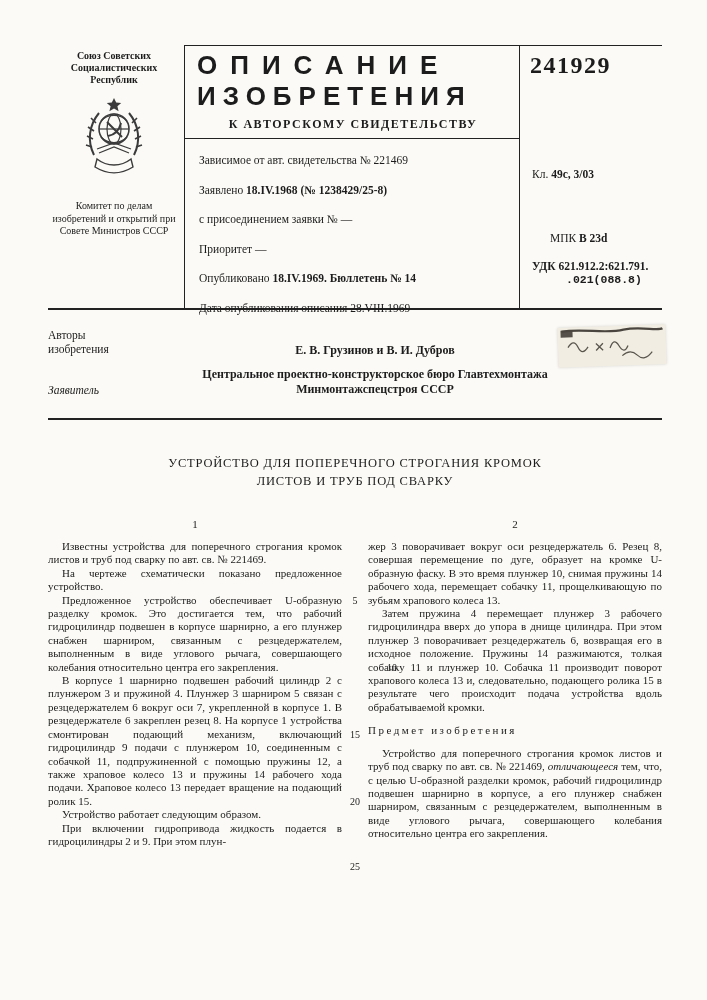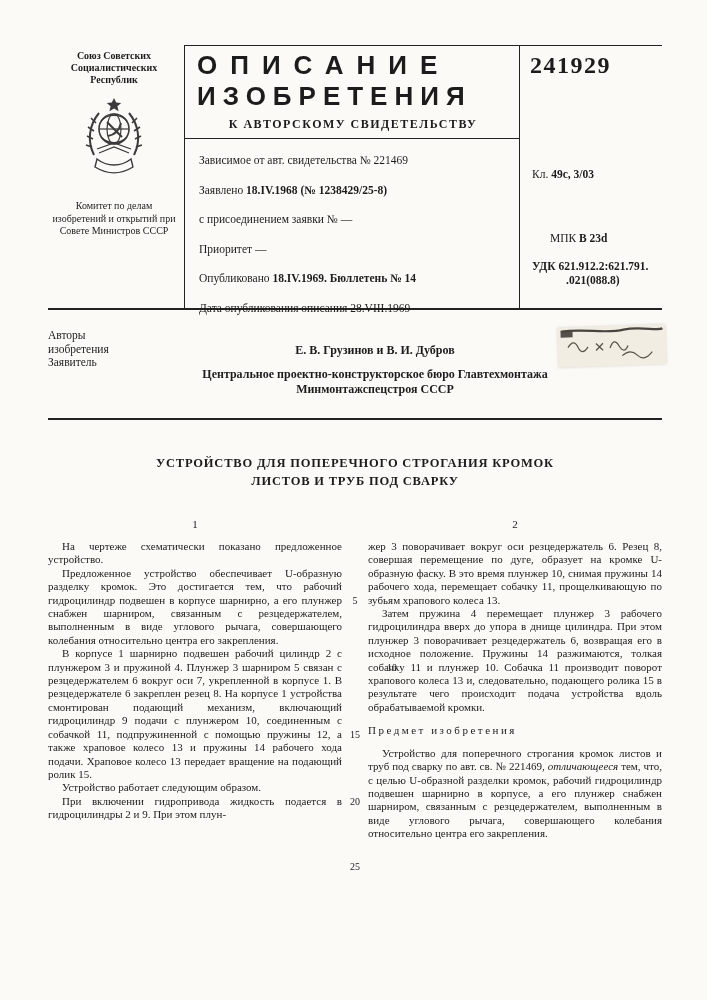--- a/index.html
+++ b/index.html
@@ -31,35 +31,35 @@
   .doc-title2 { font-family:"Liberation Sans",sans-serif; font-weight:bold; font-size:26px; letter-spacing:7px; white-space:nowrap; }
   .doc-subtitle { font-weight:bold; font-size:12px; letter-spacing:1.5px; text-align:center; margin-top:5px; padding-right:10px; }
   .biblio { padding:15px 6px 0 14px; font-size:11.5px; }
   .biblio .row { margin-bottom:16.5px; line-height:13px; }
   .bold { font-weight:bold; }
   .hdr-right { flex:1; position:relative; font-size:11.5px; }
   .patent-number { position:absolute; top:6px; left:10px; font-weight:bold; font-size:24px; letter-spacing:1.5px; }
   .klass { position:absolute; top:122px; left:12px; }
   .mpk   { position:absolute; top:186px; left:12px;margin-left:18px; }
   .udk   { position:absolute; top:213px; left:12px; line-height:14px; font-weight:bold; }
-  .udk .l2 { padding-left:34px; }
+  .udk .l2 { padding-left:34px;font-family:Liberation Mono, monospace; }
   
   .authors { position:relative; height:110px; border-bottom:2px solid #222; font-size:11.5px; }
   .authors-label { position:absolute; left:0; top:18px; width:86px; line-height:14px; }
   .authors-names { position:absolute; left:40px; right:0; top:33px; text-align:center; font-weight:bold; font-size:12px; }
-  .applicant-label { position:absolute; left:0; top:46px; }
+  .applicant-label { position:absolute; left:0; top:74px;font-style:italic; }
   .applicant1 { position:absolute; left:40px; right:0; top:57px; text-align:center; font-weight:bold; font-size:12px; }
   .applicant2 { position:absolute; left:40px; right:0; top:72px; text-align:center; font-weight:bold; font-size:12px; }
   .stamp {
     position:absolute; right:-4px; top:16px; width:108px; height:40px;
     background:#f1ede3; transform:rotate(-2deg);
     box-shadow:0 0 3px rgba(0,0,0,.15);
   }
   
-  .invention-title { margin-top:34px; text-align:center; font-weight:bold; font-size:12.5px; line-height:18px; letter-spacing:.8px; }
+  .invention-title { margin-top:34px; text-align:center; font-weight:normal; font-size:12.5px; line-height:18px; letter-spacing:.8px; }
   
   .body { position:relative; display:flex; margin-top:28px; }
   .bcol { width:294px; }
   .bcol + .bcol { margin-left:26px; }
   .colnum { text-align:center; font-size:11px; margin-bottom:10px; }
   .bcol p { font-size:11px; line-height:13.4px; text-align:justify; text-indent:14px; hyphens:auto; }
   .bcol p.noind { text-indent:0; }
   .subject-heading { font-size:11px; text-align:center; text-indent:0 !important; letter-spacing:2.5px; margin:10px 0 9px !important; }
   .gutter-num { position:absolute; left:50%; transform:translateX(-50%); font-size:10px; color:#222; }
   .gn-5  { top:77px; }
@@ -153,20 +153,21 @@
 
   <div class="invention-title">
     <div>УСТРОЙСТВО ДЛЯ ПОПЕРЕЧНОГО СТРОГАНИЯ КРОМОК</div>
     <div>ЛИСТОВ И ТРУБ ПОД СВАРКУ</div>
   </div>
 
   <div class="body">
 
     <div class="bcol">
       <div class="colnum">1</div>
+      <p>Известны устройства для поперечного строгания кромок листов и труб под сварку по авт. св. № 221469.</p>
       <p>На чертеже схематически показано предложенное устройство.</p>
       <p>Предложенное устройство обеспечивает U-образную разделку кромок. Это достигается тем, что рабочий гидроцилиндр подвешен в корпусе шарнирно, а его плунжер снабжен шарниром, связанным с резцедержателем, выполненным в виде углового рычага, совершающего колебания относительно центра его закрепления.</p>
       <p>В корпусе 1 шарнирно подвешен рабочий цилиндр 2 с плунжером 3 и пружиной 4. Плунжер 3 шарниром 5 связан с резцедержателем 6 вокруг оси 7, укрепленной в корпусе 1. В резцедержателе 6 закреплен резец 8. На корпусе 1 устройства смонтирован подающий механизм, включающий гидроцилиндр 9 подачи с плунжером 10, соединенным с собачкой 11, подпружиненной с помощью пружины 12, а также храповое колесо 13 и пружины 14 рабочего хода подачи. Храповое колесо 13 передает вращение на подающий ролик 15.</p>
       <p>Устройство работает следующим образом.</p>
       <p>При включении гидропривода жидкость подается в гидроцилиндры 2 и 9. При этом плун-</p>
     </div>
 
     <div class="bcol">
       <div class="colnum">2</div>
       <p class="noind">жер 3 поворачивает вокруг оси резцедержатель 6. Резец 8, совершая перемещение по дуге, образует на кромке U-образную фаску. В это время плунжер 10, снимая пружины 14 рабочего хода, перемещает собачку 11, прощелкивающую по зубьям храпового колеса 13.</p>

